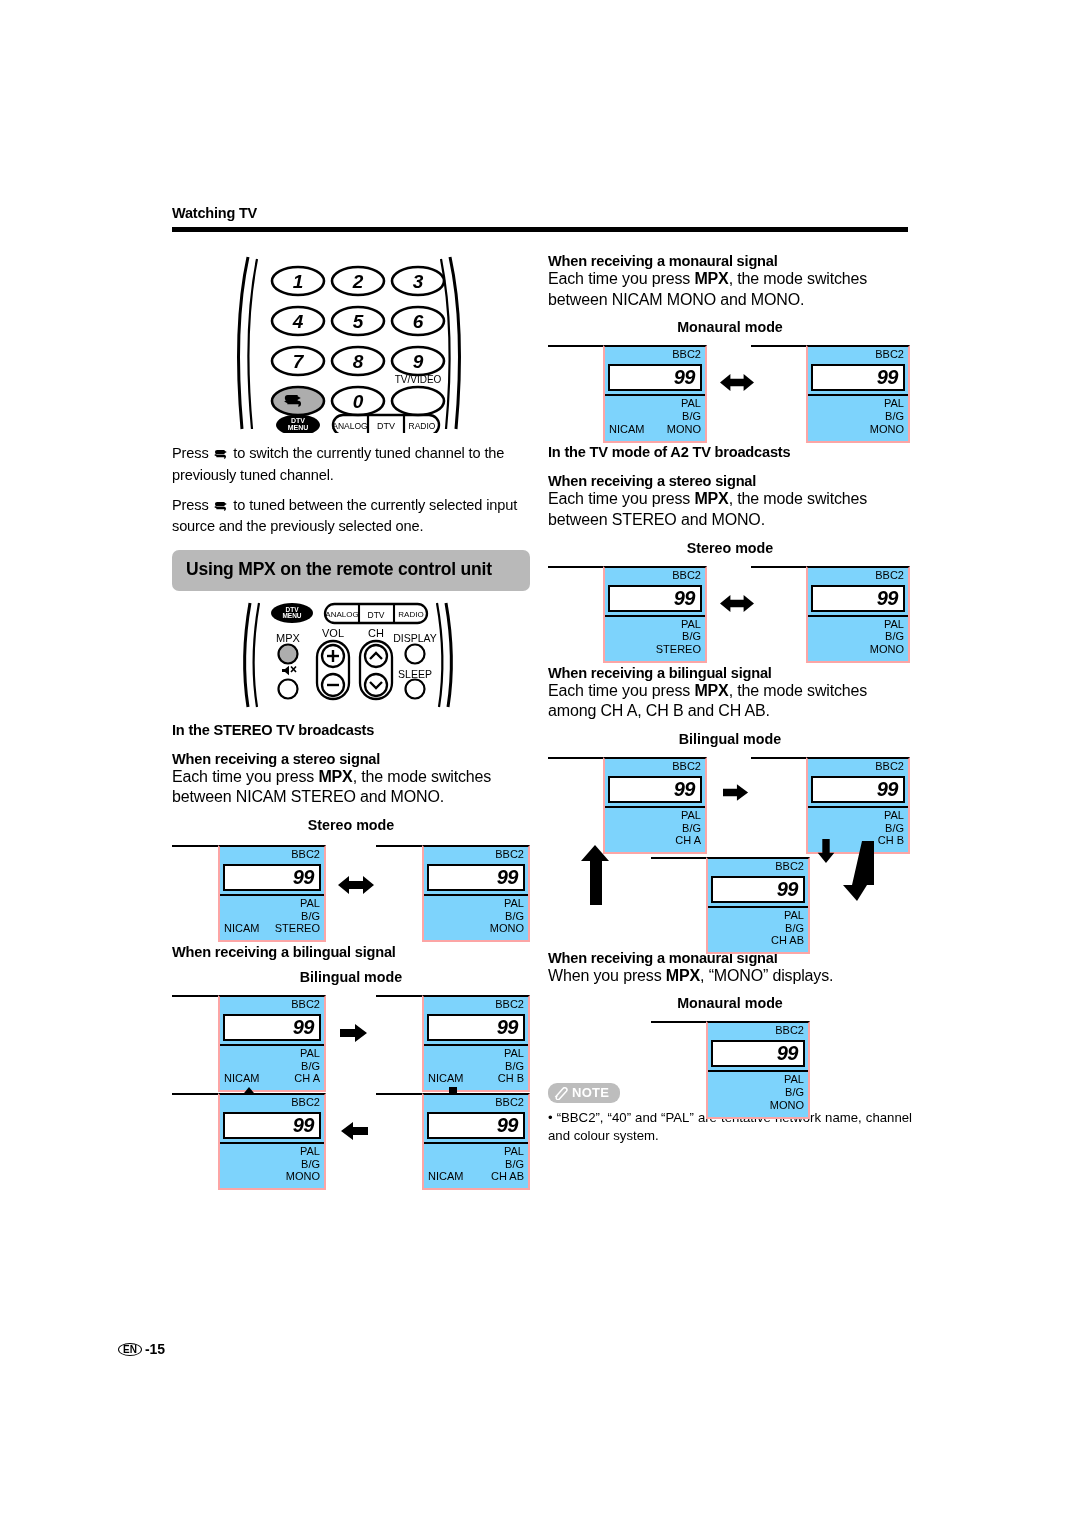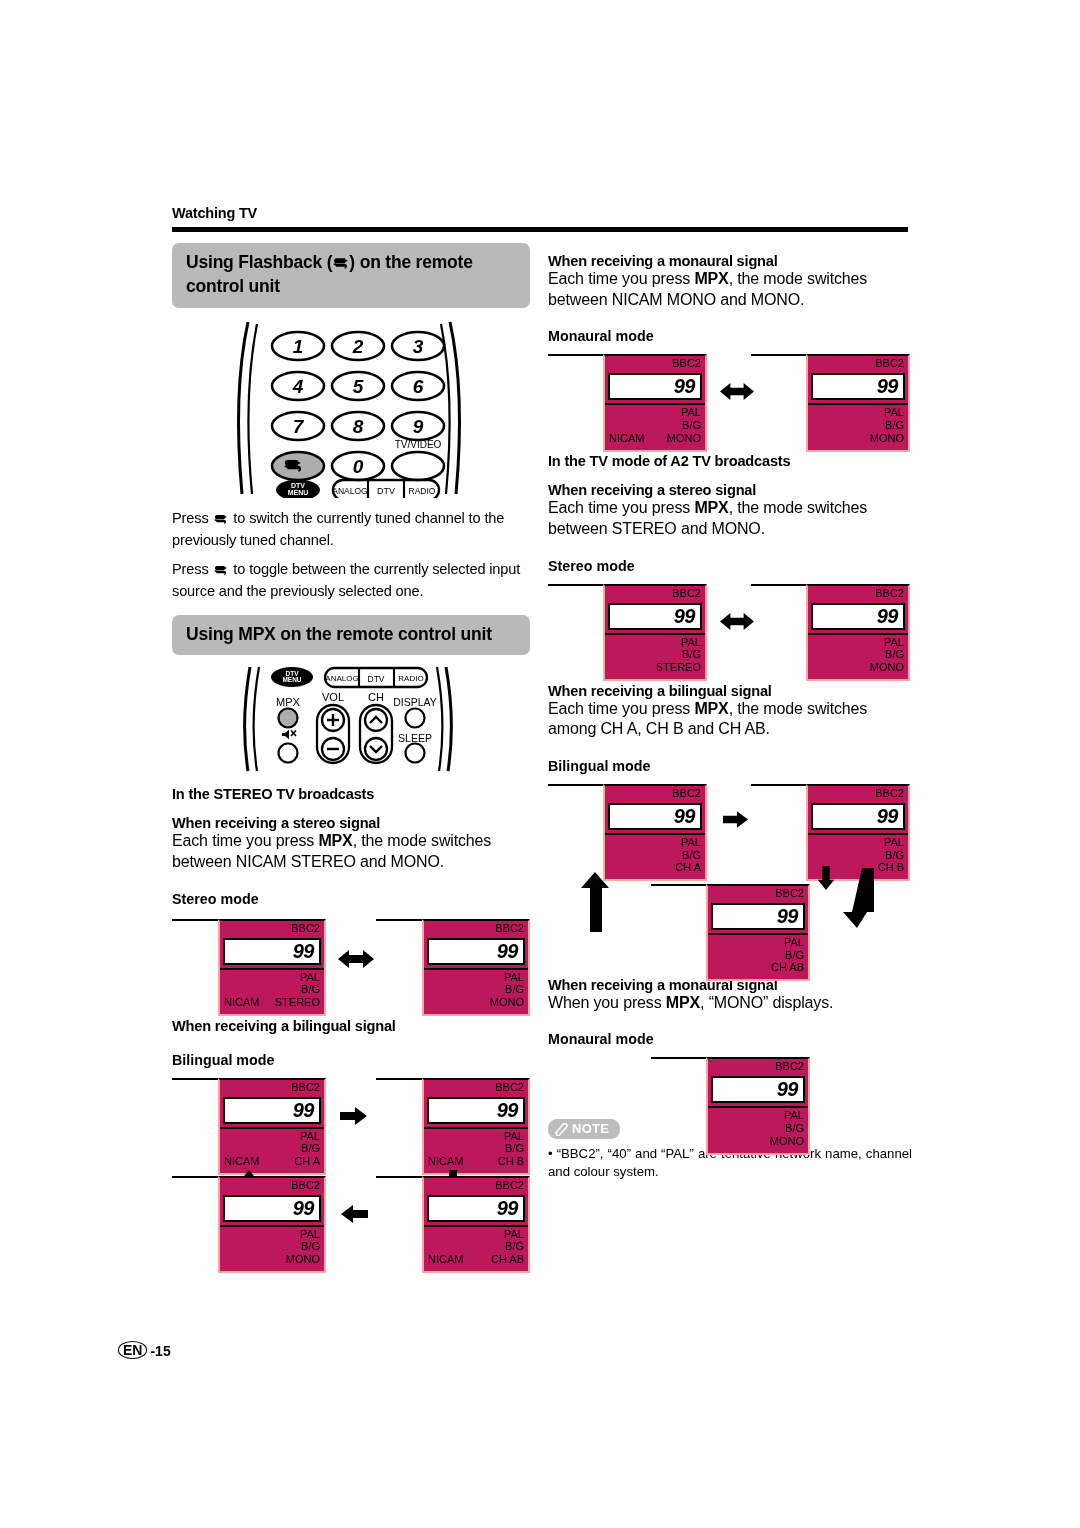--- a/index.html
+++ b/index.html
@@ -22,30 +22,30 @@
   .band .fb{display:inline-block;vertical-align:-3px;}
 
   
   .p{font-size:14.6px;line-height:1.29;margin-top:11px;letter-spacing:-0.15px;}
   .p.tight{margin-top:0;}
   .p .fb{display:inline-block;vertical-align:-3px;margin:0 1px;}
   .h3{font-size:14.6px;font-weight:bold;margin-top:13px;letter-spacing:-0.2px;}
   .sub{font-size:16px;line-height:1.29;letter-spacing:-0.15px;}
   .just{text-align:justify;}
   b{font-weight:bold;}
-  .modecap{font-size:14.3px;font-weight:bold;margin-top:18px;}
+  .modecap{font-size:14.3px;font-weight:bold;text-align:center;margin-top:9px;}
 
   
   .remote{position:relative;margin:10px auto 0 auto;}
 
   
   .osd-row{position:relative;}
   .osd{position:relative;display:inline-block;vertical-align:top;}
   .osd .lead{position:absolute;height:2px;background:#000;top:0;}
-  .osd-box{position:relative;border:2px solid #fca5a5;border-top:2px solid #000;background:#be185d;}
+  .osd-box{position:relative;border:2px solid #fca5a5;border-top:2px solid #000;background:#7dd3fc;}
   .osd-top{position:relative;height:17px;}
   .osd-net{position:absolute;right:4px;top:1px;font-size:11px;}
   .osd-num{position:relative;margin:0 3px;border:2px solid #000;height:23px;background:#fff;}
   .osd-num span{position:absolute;right:5px;top:0px;font-size:20px;font-weight:bold;font-style:italic;
                 font-family:"Liberation Sans",sans-serif;letter-spacing:-0.5px;}
   .osd-sep{height:2px;background:#000;margin-top:3px;}
   .osd-bot{position:relative;padding:1px 0 4px 0;}
   .osd-line{font-size:11px;text-align:right;padding-right:4px;line-height:1.16;}
   .osd-dual{position:relative;height:14px;}
   .osd-dual .l{position:absolute;left:4px;top:0;font-size:11px;}
@@ -58,42 +58,36 @@
   
   .note-badge{display:inline-block;background:#bdbdbd;border-radius:9px;padding:2px 11px 3px 6px;
               font-size:13px;font-weight:bold;color:#fff;letter-spacing:0.3px;}
   .note-badge svg{vertical-align:-3px;margin-right:3px;}
   .note-body{font-size:13.2px;line-height:1.3;margin-top:6px;text-align:justify;}
   .note-body .bullet{margin-right:4px;}
 
   
   .footer{position:absolute;left:118px;top:1341px;font-size:14px;font-weight:bold;}
   .footer .en{display:inline-block;border:1.6px solid #000;border-radius:50%;
-              padding:0px 4px;font-size:14px;font-weight:bold;margin-right:3px;vertical-align:1px;}
+              padding:0px 4px;font-size:10px;font-weight:bold;margin-right:3px;vertical-align:1px;}
 </style>
 </head>
 <body>
 
 <div class="page">
 
   <div class="content">
     <div class="running-head">Watching TV</div>
     <div class="head-rule"></div>
   </div>
 
   <div class="cols">
 
   <div class="col-left">
 
-    <div class="band">
-      <span>Using Flashback (</span><span class="fb"><svg width="17" height="15" viewBox="0 0 17 15">
-              <path d="M4 2.2 h9.2 v1.0 l2.6 1.5 -2.6 1.5 v1.0 H4.6 a2 2 0 0 1 0 -5 z" fill="#000"></path>
-              <path d="M13 8.5 H3.8 v-1.0 L1.2 6.0 3.8 4.5 v1.0 h8.6 a2 2 0 0 1 0 5 z" fill="#000" transform="translate(0,2.2)"></path>
-            </svg></span><span>) on the remote control unit</span>
-    </div>
 
     <div class="remote" style="width:250px;height:180px;">
       <svg width="250" height="180" viewBox="0 0 250 180">
 
         <path d="M22 4 C12 50 10 110 16 176" stroke="#000" stroke-width="3" fill="none"></path>
         <path d="M31 6 C22 52 20 112 26 176" stroke="#000" stroke-width="2.2" fill="none"></path>
         <path d="M224 4 C234 50 236 110 230 176" stroke="#000" stroke-width="3" fill="none"></path>
         <path d="M215 6 C224 52 226 112 220 176" stroke="#000" stroke-width="2.2" fill="none"></path>
 
         <g fill="none" stroke="#000" stroke-width="2.6">
@@ -144,21 +138,21 @@
     <div class="p">
       <span>Press </span><span class="fb"><svg width="15" height="13" viewBox="0 0 17 15">
               <path d="M4 2.2 h9.2 v1.0 l2.6 1.5 -2.6 1.5 v1.0 H4.6 a2 2 0 0 1 0 -5 z" fill="#000"></path>
               <path d="M13 8.5 H3.8 v-1.0 L1.2 6.0 3.8 4.5 v1.0 h8.6 a2 2 0 0 1 0 5 z" fill="#000" transform="translate(0,2.2)"></path>
             </svg></span><span> to switch the currently tuned channel to the previously tuned channel.</span>
     </div>
     <div class="p">
       <span>Press </span><span class="fb"><svg width="15" height="13" viewBox="0 0 17 15">
               <path d="M4 2.2 h9.2 v1.0 l2.6 1.5 -2.6 1.5 v1.0 H4.6 a2 2 0 0 1 0 -5 z" fill="#000"></path>
               <path d="M13 8.5 H3.8 v-1.0 L1.2 6.0 3.8 4.5 v1.0 h8.6 a2 2 0 0 1 0 5 z" fill="#000" transform="translate(0,2.2)"></path>
-            </svg></span><span> to toggle between the currently selected input source and the previously selected one.</span>
+            </svg></span><span> to tuned between the currently selected input source and the previously selected one.</span>
     </div>
 
     <div class="band" style="margin-top:14px;">Using MPX on the remote control unit</div>
 
     <div class="remote" style="width:235px;height:108px;">
       <svg width="235" height="108" viewBox="0 0 235 108">
         <path d="M16 2 C10 36 9 74 14 106" stroke="#000" stroke-width="3" fill="none"></path>
         <path d="M25 2 C19 36 18 74 23 106" stroke="#000" stroke-width="2.2" fill="none"></path>
         <path d="M212 2 C218 36 219 74 214 106" stroke="#000" stroke-width="3" fill="none"></path>
         <path d="M203 2 C209 36 210 74 205 106" stroke="#000" stroke-width="2.2" fill="none"></path>

